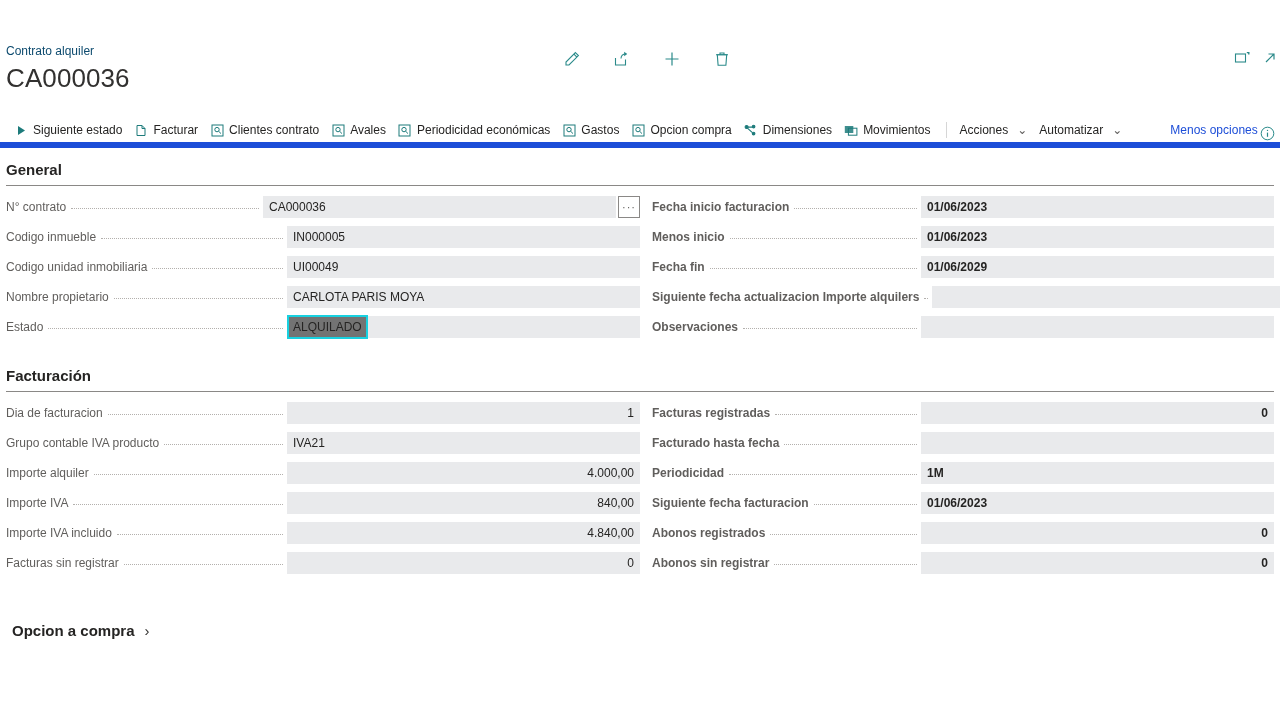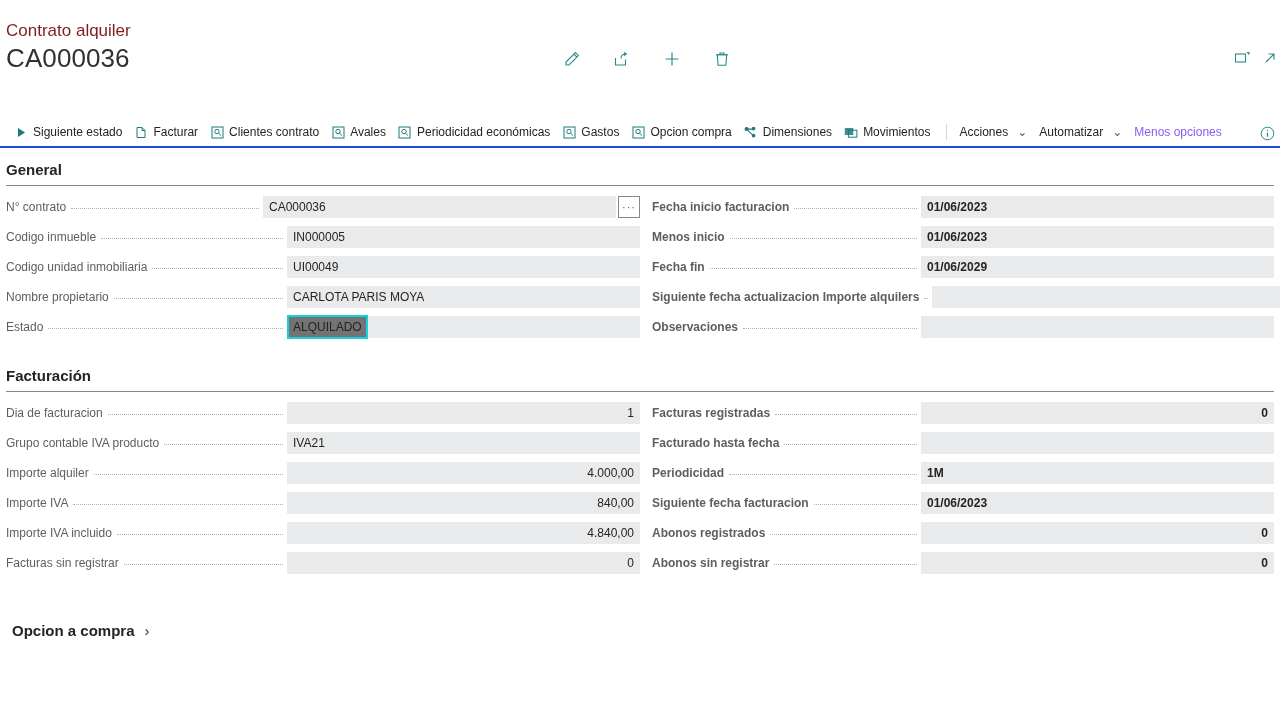--- a/index.html
+++ b/index.html
@@ -12,23 +12,23 @@
   }
   .page { position: relative; width: 1280px; height: 720px; }
 
   
   .header {
     position: relative;
     height: 118px;
     padding: 0 0 0 6px;
   }
   .breadcrumb {
-    font-size: 17px;
-    color: #7f1d1d;
-    padding-top: 24px;
+    font-size: 12px;
+    color: #0c4a6e;
+    padding-top: 44px;
     line-height: 14px;
   }
   .page-title {
     font-size: 26px;
     font-weight: 400;
     color: #323130;
     line-height: 32px;
     letter-spacing: 0.1px;
     margin-top: 4px;
   }
@@ -60,21 +60,21 @@
   .header-right .hicon { width: 20px; height: 20px; }
 
   
   .toolbar {
     position: relative;
     height: 30px;
     display: flex;
     align-items: center;
     padding-left: 10px;
     gap: 0px;
-    border-bottom: 2px solid #1d4ed8;
+    border-bottom: 6px solid #1d4ed8;
   }
   .tb-item {
     display: flex;
     align-items: center;
     gap: 5px;
     font-size: 12px;
     color: #252423;
     padding: 2px 8px 2px 4px;
     cursor: pointer;
     white-space: nowrap;
@@ -86,21 +86,21 @@
     color: #1d7b7b;
     flex: 0 0 auto;
   }
   .tb-sep {
     width: 1px;
     height: 16px;
     background: #d6d6d6;
     margin: 0 8px;
   }
   .tb-item.plain { color: #252423; }
-  .tb-item.muted { color: #8b5cf6; }
+  .tb-item.muted { color: #1d4ed8; margin-left: 36px; }
   .caret {
     display: inline-block;
     margin-left: 4px;
     color: #605e5c;
   }
   .tb-right {
     position: absolute;
     right: 4px;
     top: 6px;
     color: #2a8a8a;

